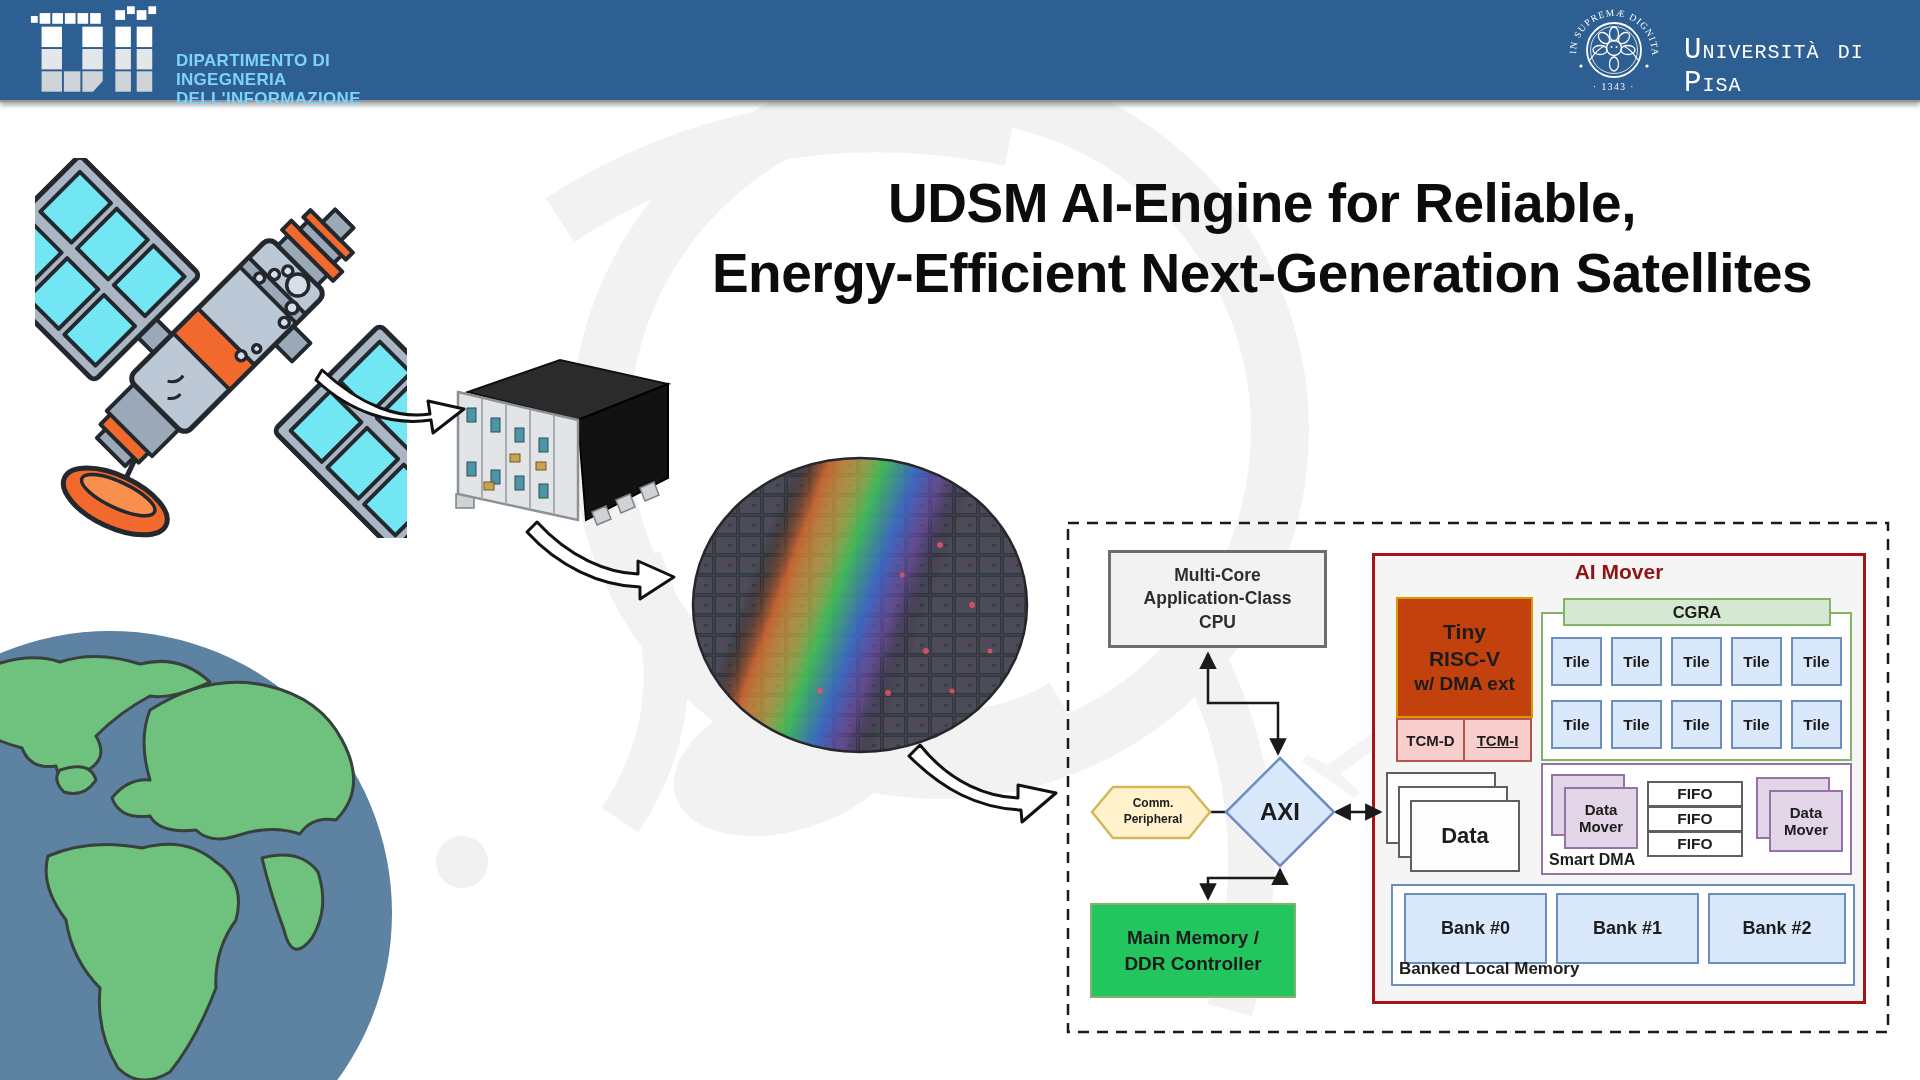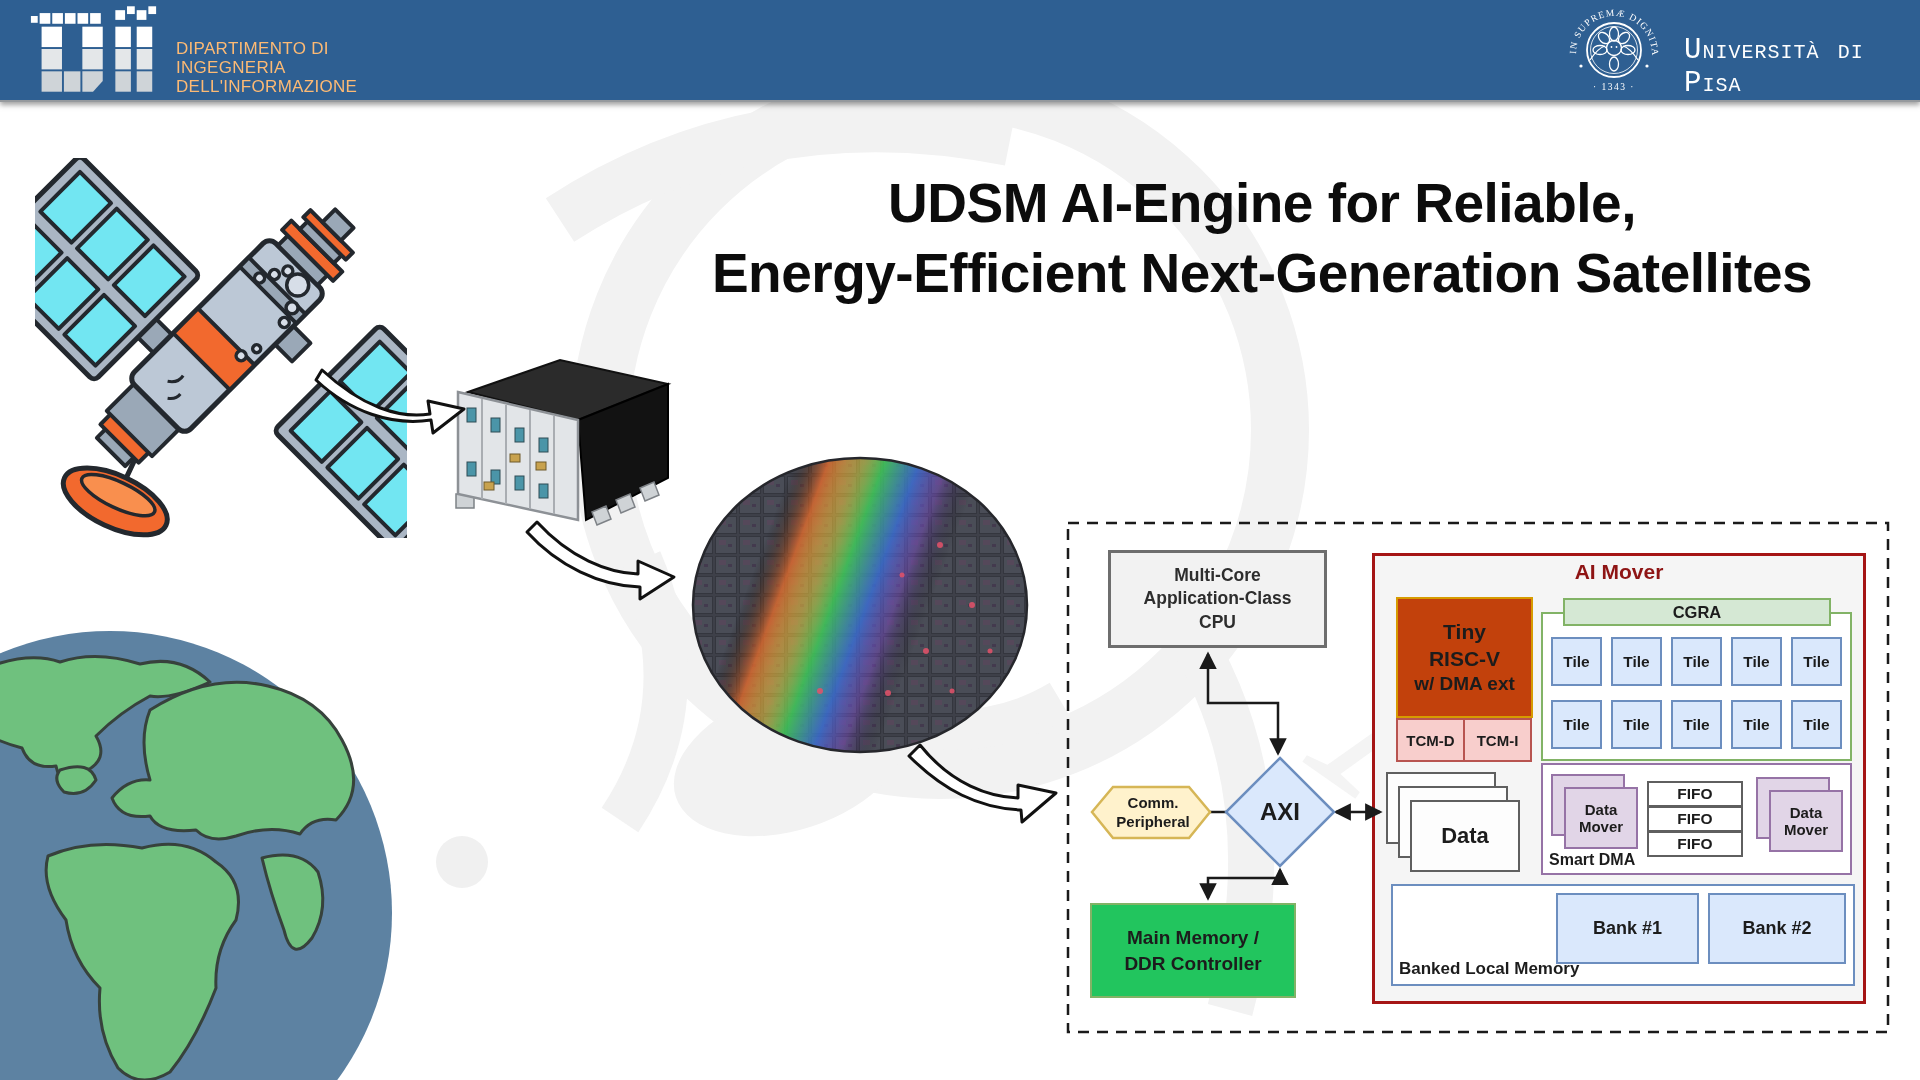--- a/index.html
+++ b/index.html
@@ -4,21 +4,21 @@
 <style>
   html,body{margin:0;padding:0;background:#fff;}
   .stage{position:relative;width:1920px;height:1080px;background:#fff;overflow:hidden;
          font-family:"Liberation Sans",sans-serif;}
   svg{display:block;}
   .abs{position:absolute;}
 
   
   .header{position:absolute;left:0;top:0;width:1920px;height:100px;background:#2e5f92;
           border-bottom:2px solid #95999d;box-shadow:0 3px 5px rgba(70,70,70,.5);}
-  .dept-name{position:absolute;left:176px;top:39px;color:#fdba74;font-weight:normal;
+  .dept-name{position:absolute;left:176px;top:51px;color:#7dd3fc;font-weight:bold;
              font-size:17px;line-height:19px;letter-spacing:.3px;}
   .uni-name{position:absolute;left:1684px;top:34px;color:#ffffff;
             font-family:Liberation Mono, monospace;font-variant:small-caps;
             font-size:29px;letter-spacing:1px;}
 
   
   .title{position:absolute;left:402px;top:168px;width:1720px;text-align:center;
          font-weight:bold;font-size:55px;line-height:70px;color:#0c0c0c;letter-spacing:-.5px;}
 
   
@@ -26,21 +26,21 @@
         align-items:center;justify-content:center;text-align:center;font-weight:bold;color:#1c1c1c;}
   .cpu{left:1108px;top:550px;width:219px;height:98px;background:#f2f2f2;
        border:3px solid #6e6e6e;font-size:17.5px;line-height:1.35;color:#2d2d2d;}
   .ai-engine{left:1372px;top:553px;width:494px;height:451px;background:#f5f5f5;
              border:3px solid #a51515;}
   .ai-label{left:1372px;top:559px;width:494px;height:26px;font-size:21px;color:#8e1414;}
   .riscv{left:1396px;top:597px;width:137px;height:121px;background:#c2410c;
          border:2.5px solid #d79b00;font-size:21px;line-height:1.3;}
   .riscv .sub{font-size:19px;}
   .tcm{top:718px;width:69px;height:44px;background:#f8cecc;border:2.5px solid #b85450;font-size:15px;}
-  .tcm-d{left:1396px;} .tcm-i{left:1463px;}
+  .tcm-d{left:1396px;} .tcm-i{left:1463px;text-decoration:underline;}
   .cgra-box{left:1541px;top:612px;width:311px;height:149px;background:#ffffff;border:2px solid #82b366;}
   .cgra-label{left:1563px;top:598px;width:268px;height:28px;background:#d5e8d4;
               border:2px solid #82b366;font-size:16.5px;}
   .tile{width:51px;height:49px;background:#dae8fc;border:2px solid #6c8ebf;font-size:15.5px;}
   .stackbox{background:#fdfdfd;border:2.5px solid #5f5f5f;}
   .dma-b{left:1386px;top:772px;width:110px;height:72px;}
   .dma-m{left:1398px;top:786px;width:110px;height:72px;}
   .dma-f{left:1410px;top:800px;width:110px;height:72px;font-size:22px;}
   .smart{left:1541px;top:763px;width:311px;height:112px;background:#ffffff;border:2px solid #9673a6;}
   .smart-label{left:1549px;top:850px;width:140px;height:20px;font-size:16px;justify-content:flex-start;
@@ -49,21 +49,21 @@
   .dmv-lb{left:1551px;top:774px;} .dmv-lf{left:1564px;top:787px;}
   .dmv-rb{left:1756px;top:777px;} .dmv-rf{left:1769px;top:790px;}
   .fifo{left:1647px;width:96px;height:26px;background:#ffffff;border:2px solid #5f5f5f;font-size:15.5px;}
   .blm{left:1391px;top:884px;width:464px;height:102px;background:#ffffff;border:2px solid #6c8ebf;}
   .blm-label{left:1399px;top:958px;width:250px;height:22px;font-size:17px;justify-content:flex-start;
              flex-direction:row;text-align:left;}
   .bank{top:893px;width:143px;height:71px;background:#dae8fc;border:2px solid #6c8ebf;font-size:18px;}
   .mainmem{left:1090px;top:903px;width:206px;height:95px;background:#22c55e;
            border:2.5px solid #82b366;font-size:19px;line-height:1.35;}
   .axi-label{left:1245px;top:797px;width:70px;height:30px;font-size:24px;}
-  .comm-label{left:1100px;top:792px;width:106px;height:40px;font-size:15px;line-height:1.3;}
+  .comm-label{left:1100px;top:792px;width:106px;height:40px;font-size:12px;line-height:1.3;}
   .overlay{position:absolute;left:0;top:0;pointer-events:none;}
 </style>
 </head>
 <body>
 
 <div class="stage">
 
   <svg class="abs" style="left:0;top:0" width="1920" height="1080" viewBox="0 0 1920 1080">
     <g fill="none" stroke="#f2f2f2">
       <circle cx="940" cy="430" r="340" stroke-width="58"></circle>
@@ -319,20 +319,21 @@
   <div class="dbox dmv dmv-lb"></div>
   <div class="dbox dmv dmv-lf">Data Mover</div>
   <div class="dbox fifo" style="top:781px">FIFO</div>
   <div class="dbox fifo" style="top:806px">FIFO</div>
   <div class="dbox fifo" style="top:831px">FIFO</div>
   <div class="dbox dmv dmv-rb"></div>
   <div class="dbox dmv dmv-rf">Data Mover</div>
   <div class="dbox smart-label">Smart DMA</div>
 
   <div class="dbox blm"></div>
+  <div class="dbox bank" style="left:1404px">Bank #0</div>
   <div class="dbox bank" style="left:1556px">Bank #1</div>
   <div class="dbox bank" style="left:1708px;width:138px">Bank #2</div>
   <div class="dbox blm-label">Banked Local Memory</div>
 
   <div class="dbox mainmem">
     <div>Main Memory /</div>
     <div>DDR Controller</div>
   </div>
 
   <svg class="overlay" width="1920" height="1080" viewBox="0 0 1920 1080">

